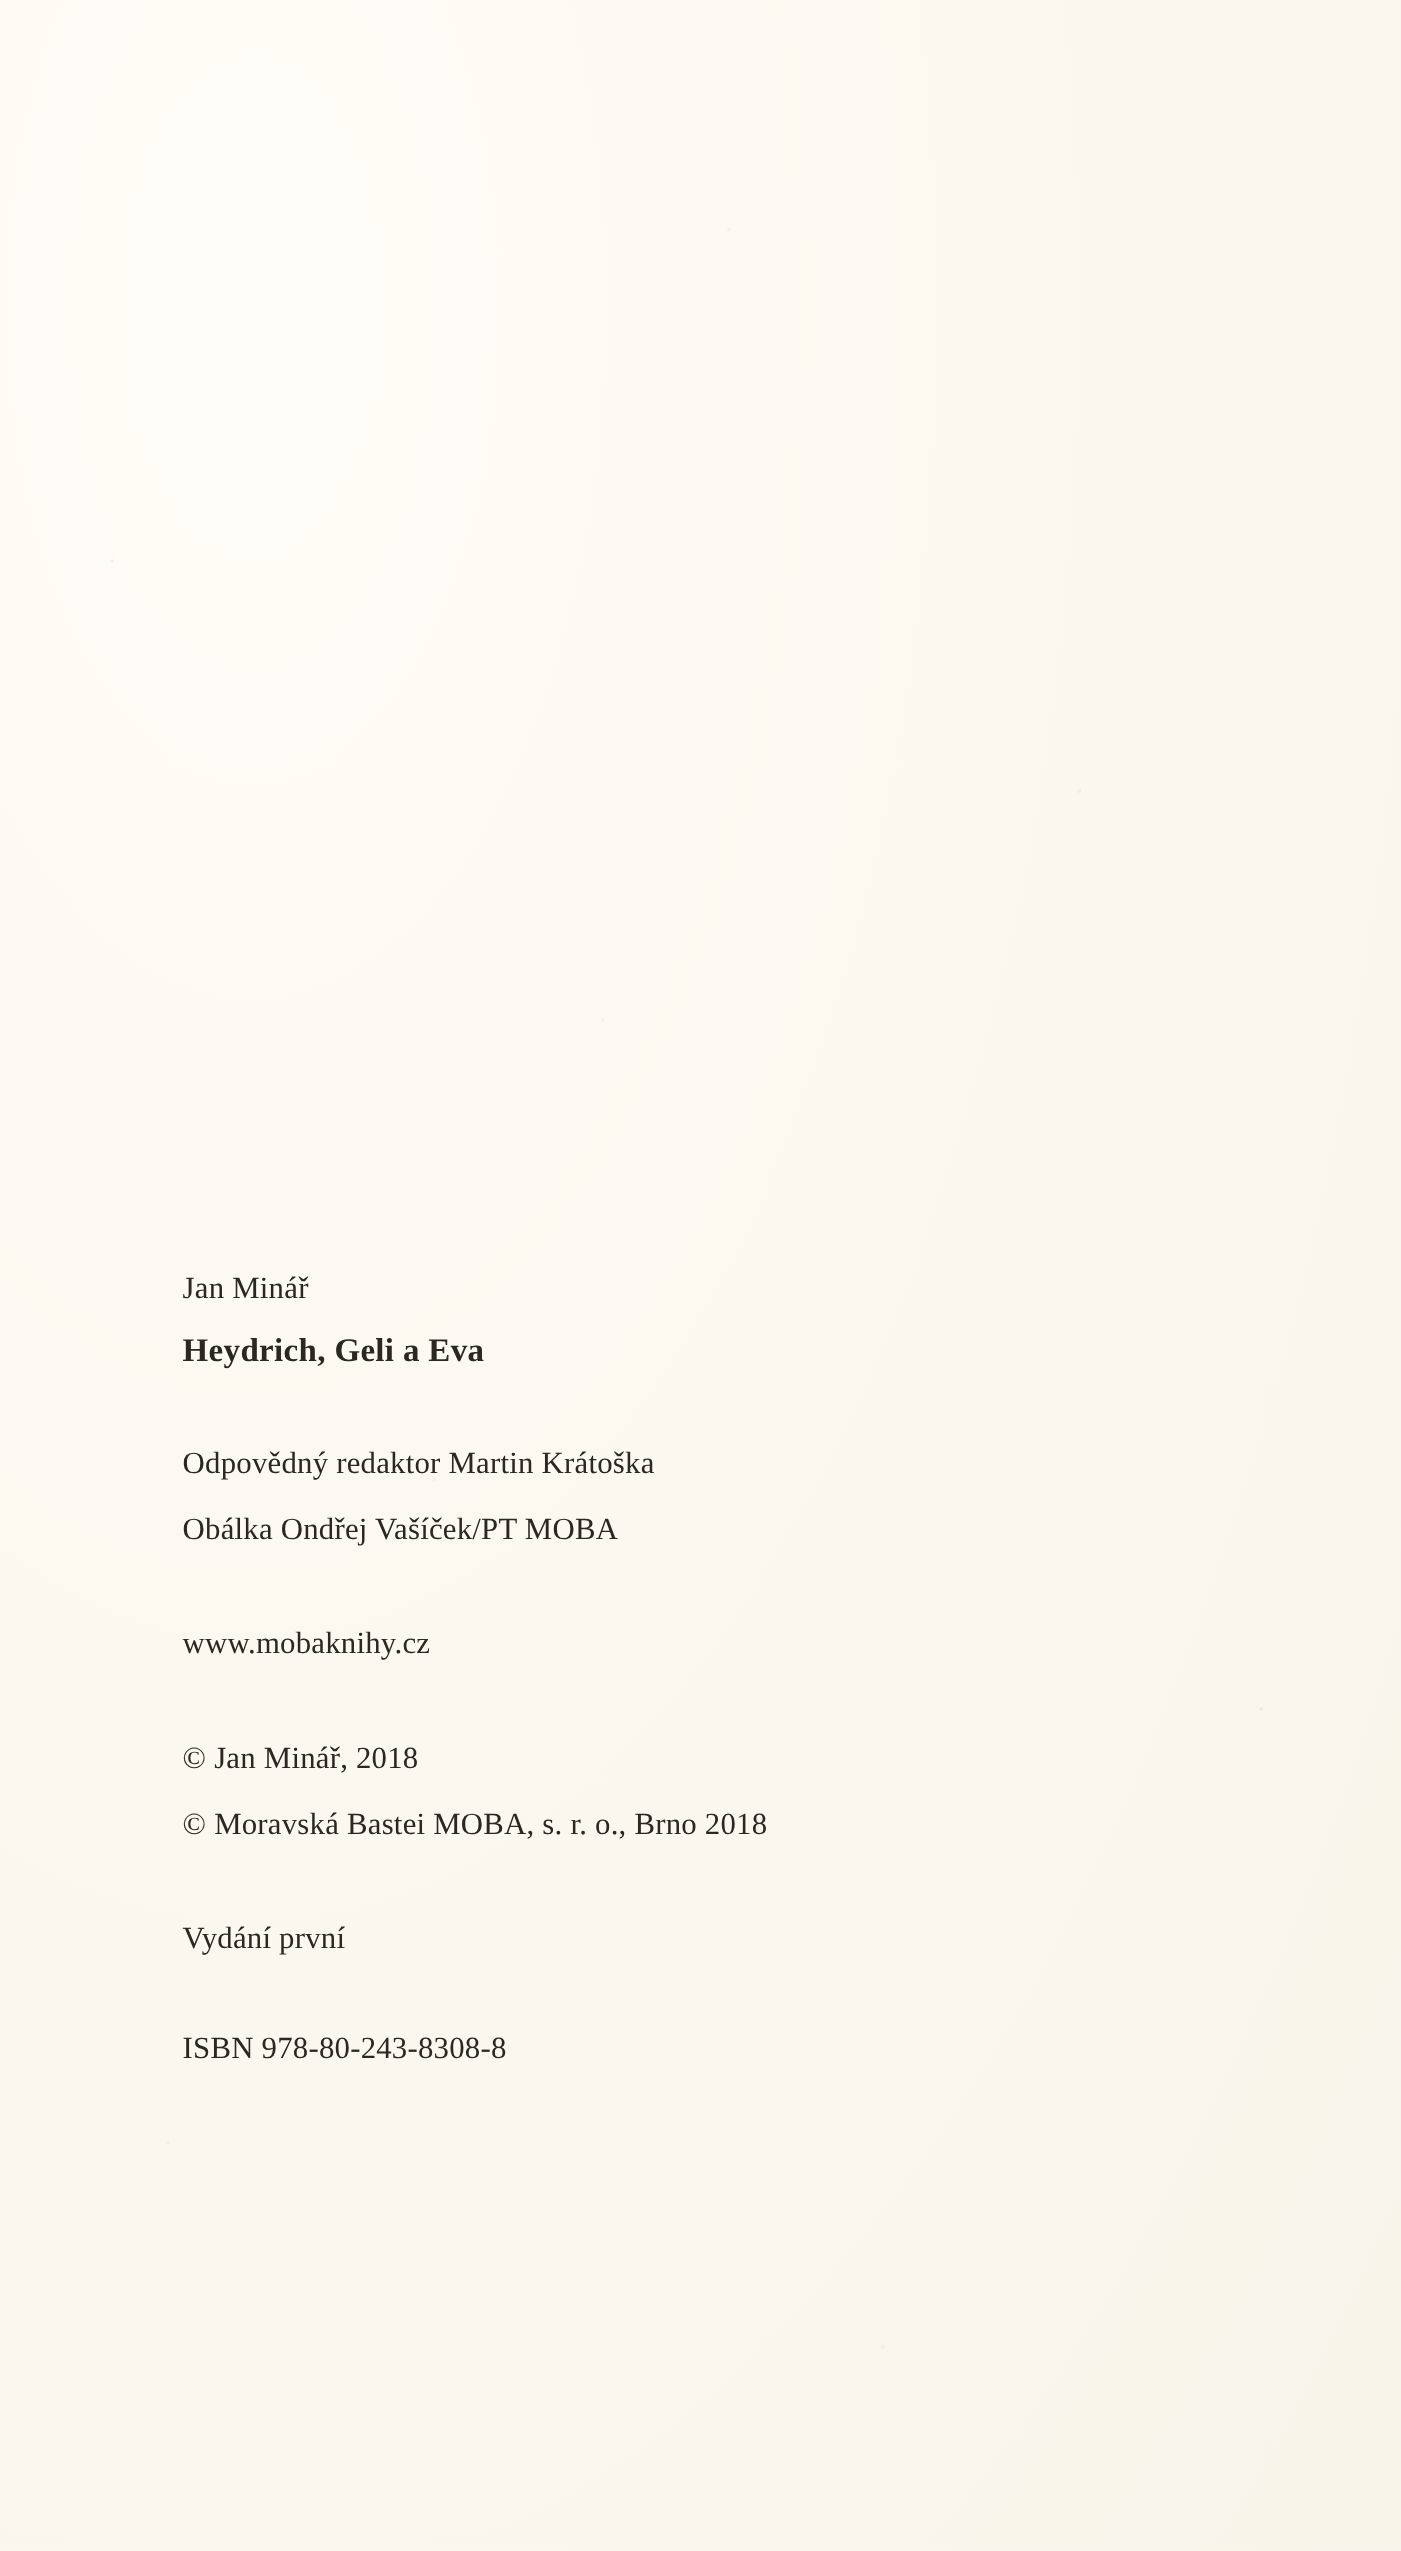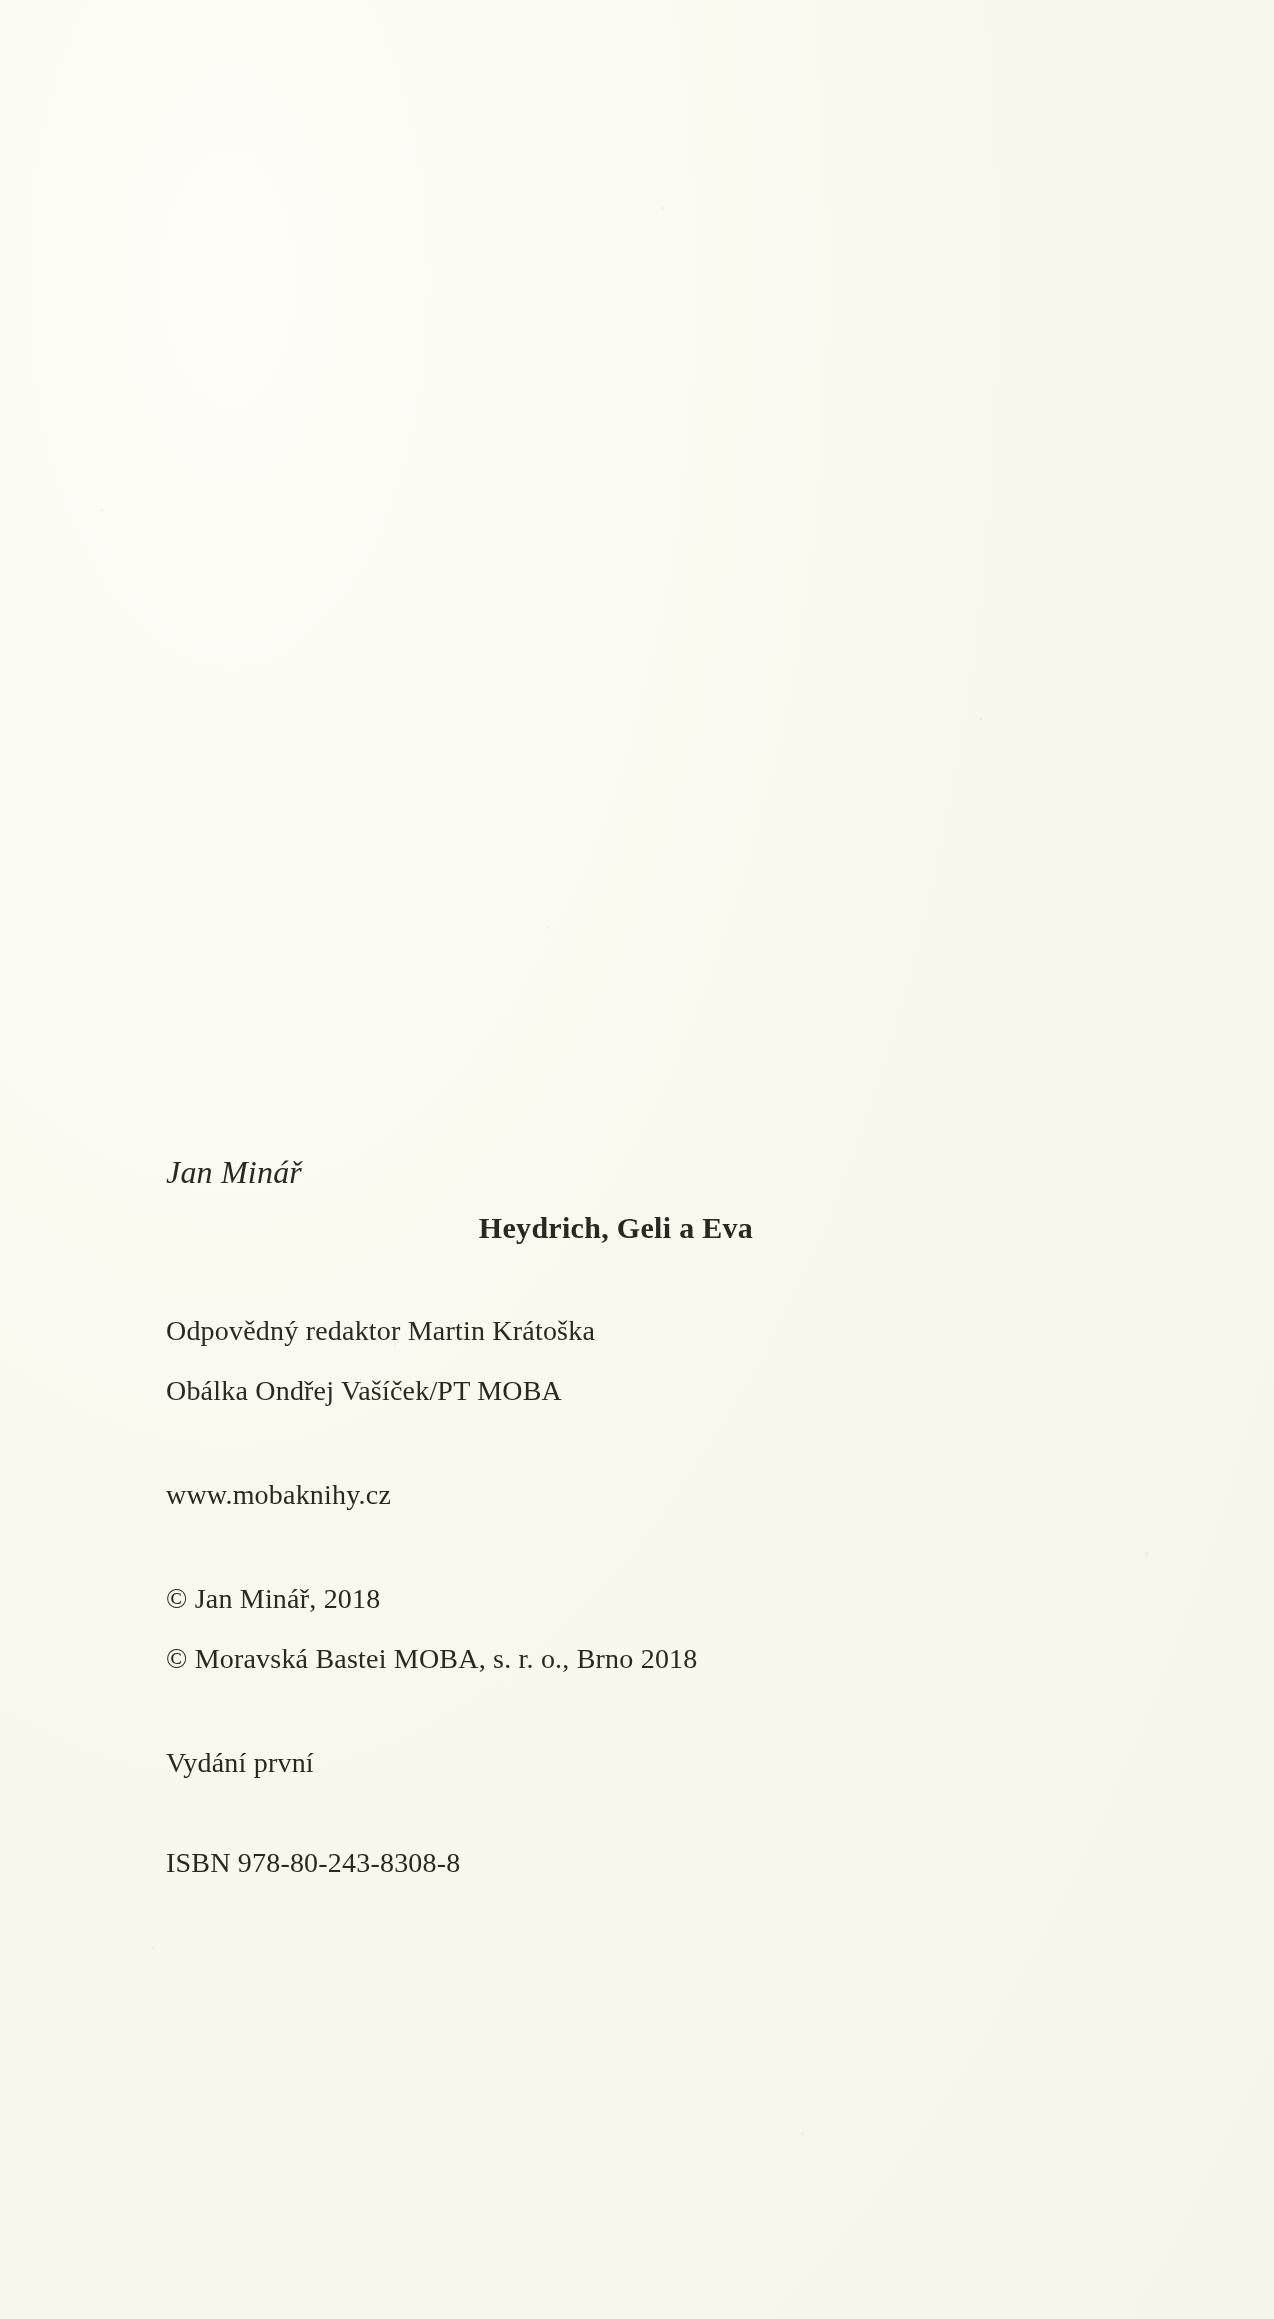--- a/index.html
+++ b/index.html
@@ -43,30 +43,28 @@
     width: 900px;
   }
   .line {
     font-size: 28px;
     line-height: 60px;
     letter-spacing: 0.2px;
     color: #2a2821;
     white-space: nowrap;
   }
   .author {
-    font-size: 32px;
+    font-size: 28px;
     line-height: 54px;
-    font-style: italic;
   }
   .title {
     font-weight: bold;
     font-size: 30px;
     line-height: 58px;
     letter-spacing: 0.3px;
-    text-align: center;
   }
   .block {
     margin-top: 44px;
   }
   .block-small {
     margin-top: 40px;
   }
 </style>
 </head>
 <body>

